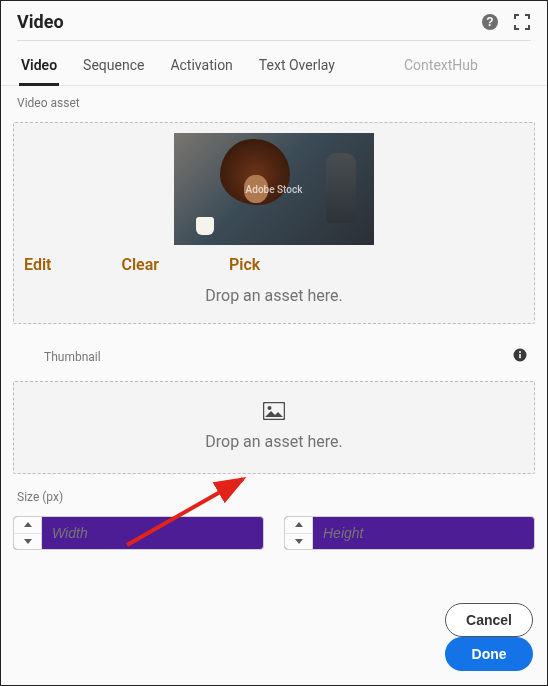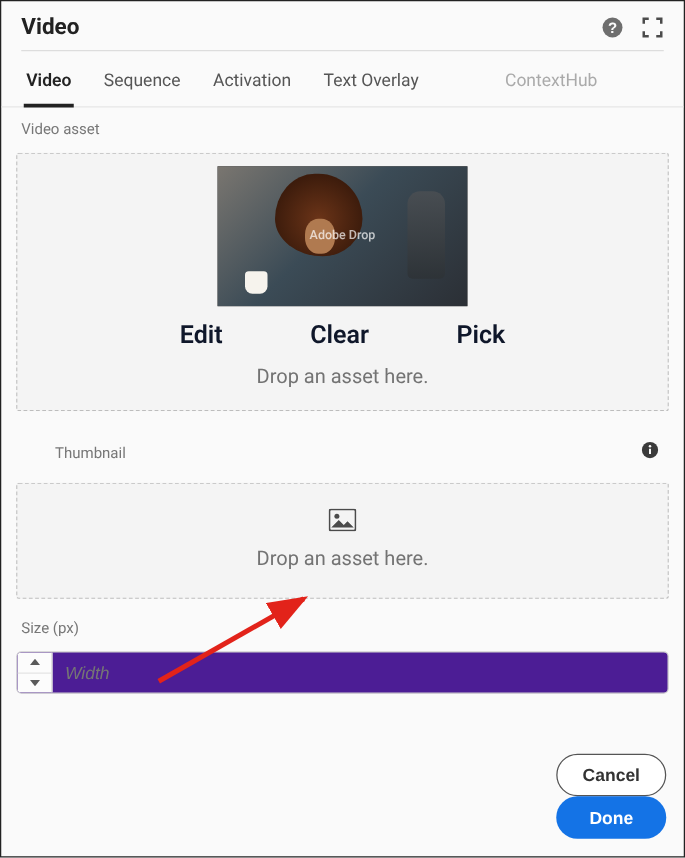--- a/index.html
+++ b/index.html
@@ -128,25 +128,24 @@
     position: absolute;
     left: 50%; top: 50%;
     transform: translate(-50%,-50%);
     color: rgba(255,255,255,0.7);
     font-size: 10px;
     font-weight: 500;
     white-space: nowrap;
   }
   .asset-actions {
     display: flex;
-    justify-content: center;
     gap: 70px;
-    font-size: 20px;
+    font-size: 16px;
     font-weight: 600;
-    color: #0f172a;
+    color: #a16207;
     margin: 6px 0 12px 0;
   }
   .asset-actions span { cursor: pointer; }
   .drop-hint {
     font-size: 16px;
     color: #737373;
   }
   .thumb-icon {
     margin: 0 auto 12px auto;
     width: 22px; height: 18px;
@@ -256,21 +255,21 @@
 <div class="section-label">
   <span>Video asset</span>
 </div>
 <div class="drop-zone">
   <div class="asset-preview">
     <div class="bg1"></div>
     <div class="figure2"></div>
     <div class="hair"></div>
     <div class="face"></div>
     <div class="cup"></div>
-    <div class="watermark">Adobe Drop</div>
+    <div class="watermark">Adobe Stock</div>
   </div>
   <div class="asset-actions">
     <span>Edit</span>
     <span>Clear</span>
     <span>Pick</span>
   </div>
   <div class="drop-hint">Drop an asset here.</div>
 </div>
 
 <div class="section-label with-info">
@@ -306,20 +305,35 @@
           </svg>
         </div>
       <div>
           <svg width="8" height="5" viewBox="0 0 8 5">
             <path d="M0 0 L4 5 L8 0 Z" fill="#5a5a5a"></path>
           </svg>
         </div>
     </div>
     <input class="size-input" placeholder="Width" style="">
   </div>
+  <div class="size-field">
+    <div class="stepper">
+      <div>
+          <svg width="8" height="5" viewBox="0 0 8 5">
+            <path d="M0 5 L4 0 L8 5 Z" fill="#5a5a5a"></path>
+          </svg>
+        </div>
+      <div>
+          <svg width="8" height="5" viewBox="0 0 8 5">
+            <path d="M0 0 L4 5 L8 0 Z" fill="#5a5a5a"></path>
+          </svg>
+        </div>
+    </div>
+    <input class="size-input" placeholder="Height" style="">
+  </div>
 </div>
 
 <div class="footer">
   <button class="btn btn-cancel">Cancel</button>
   <button class="btn btn-done">Done</button>
 </div>
 
 <svg class="arrow-annotation" width="150" height="90" viewBox="0 0 150 90">
   <defs>
     <marker id="ah" markerWidth="10" markerHeight="10" refX="7" refY="3" orient="auto">

